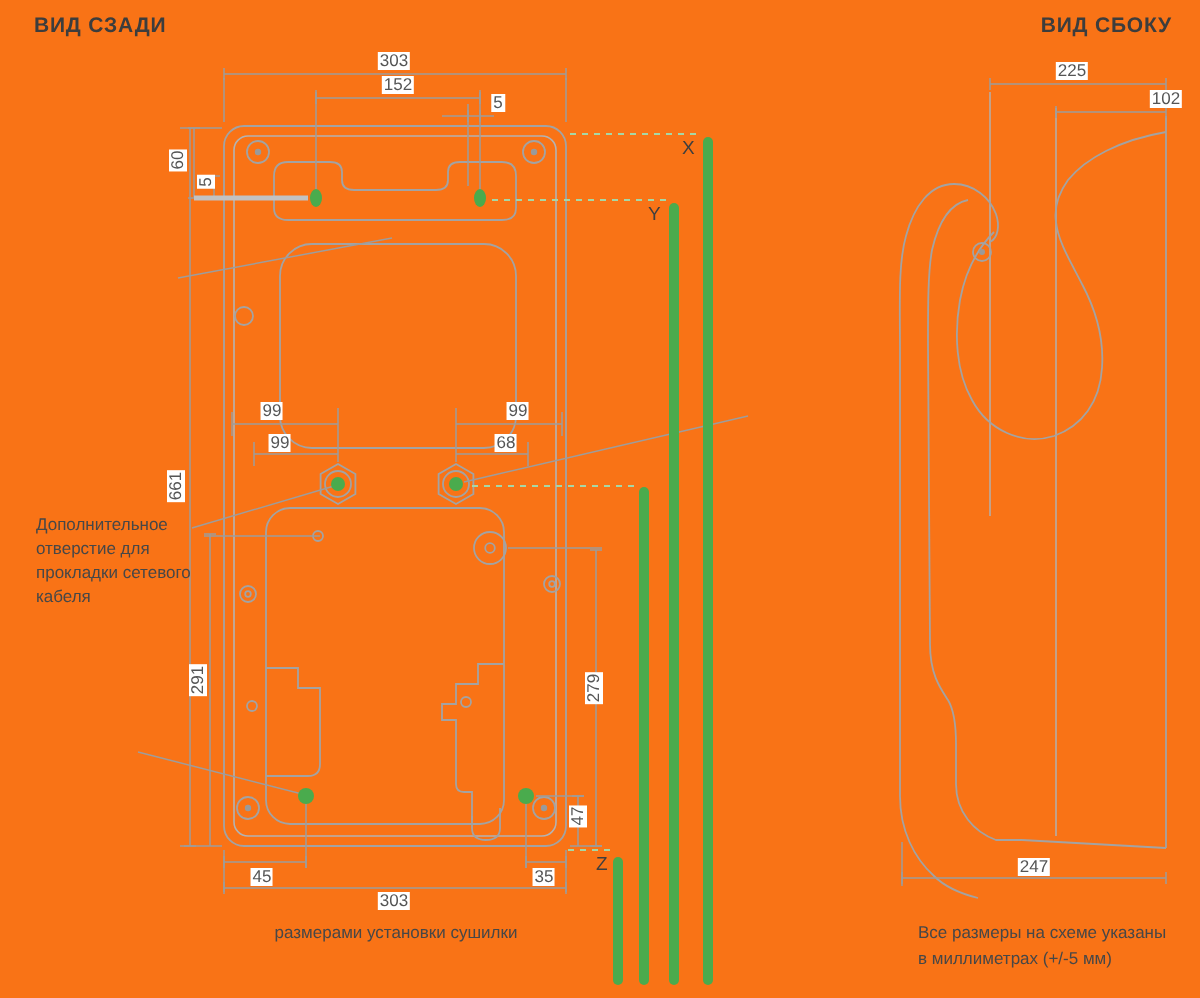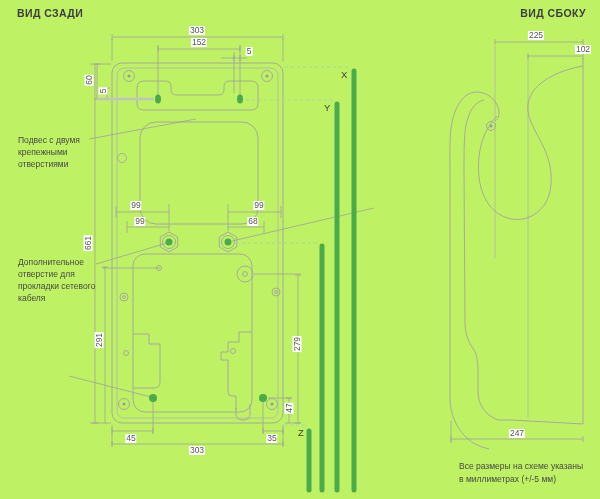--- a/index.html
+++ b/index.html
@@ -1,16 +1,16 @@
 <!DOCTYPE html>
 <html><head>
 <meta charset="utf-8">
 <style>
   html,body{margin:0;padding:0;background:#fff;}
-  #stage{position:relative;width:600px;height:499px;background:#bef264;overflow:hidden;
+  #stage{position:relative;width:600px;height:499px;background:#f97316;overflow:hidden;
          font-family:"Liberation Sans",sans-serif;color:#4a4a4a;}
   #stage svg{position:absolute;left:0;top:0;}
   .abs{position:absolute;}
   .title{font-size:10.5px;font-weight:600;letter-spacing:.4px;color:#3d3d3d;white-space:nowrap;}
   .dim{position:absolute;font-size:8.5px;color:#555;white-space:nowrap;background:#fff;padding:0 1px;line-height:9px;}
   .dim.cx{transform:translateX(-50%);}
   .dim.rot{transform:translate(-50%,-50%) rotate(-90deg);}
   .marker{position:absolute;font-size:9.5px;color:#3f3f3f;}
   .lbl{position:absolute;font-size:8.5px;line-height:12px;color:#474747;}
   .caption{position:absolute;font-size:8.5px;line-height:13px;color:#474747;}
@@ -213,23 +213,23 @@
 <div class="dim cx" style="left:197px;top:446px;">303</div>
 
 <div class="marker" style="left:341px;top:69px;">X</div>
 <div class="marker" style="left:324px;top:102px;">Y</div>
 <div class="marker" style="left:298px;top:427px;">Z</div>
 
 <div class="dim cx" style="left:536px;top:31px;">225</div>
 <div class="dim cx" style="left:556px;top:45px;margin-left:27px;">102</div>
 <div class="dim cx" style="left:517px;top:429px;">247</div>
 
-<div class="lbl" style="left:18px;top:134px;width:84px;">Подвес с двумя крепежными отверстиями</div>
 <div class="lbl" style="left:18px;top:256px;width:92px;">Дополнительное отверстие для прокладки сетевого кабеля</div>
 
 <div class="caption center" style="left:120px;top:460px;width:156px;">
+  <div>размерами установки сушилки</div>
 </div>
 <div class="caption" style="left:459px;top:460px;width:145px;">
   <div>Все размеры на схеме указаны</div>
   <div>в миллиметрах (+/-5 мм)</div>
 </div>
 
 </div>
 
 </body></html>

